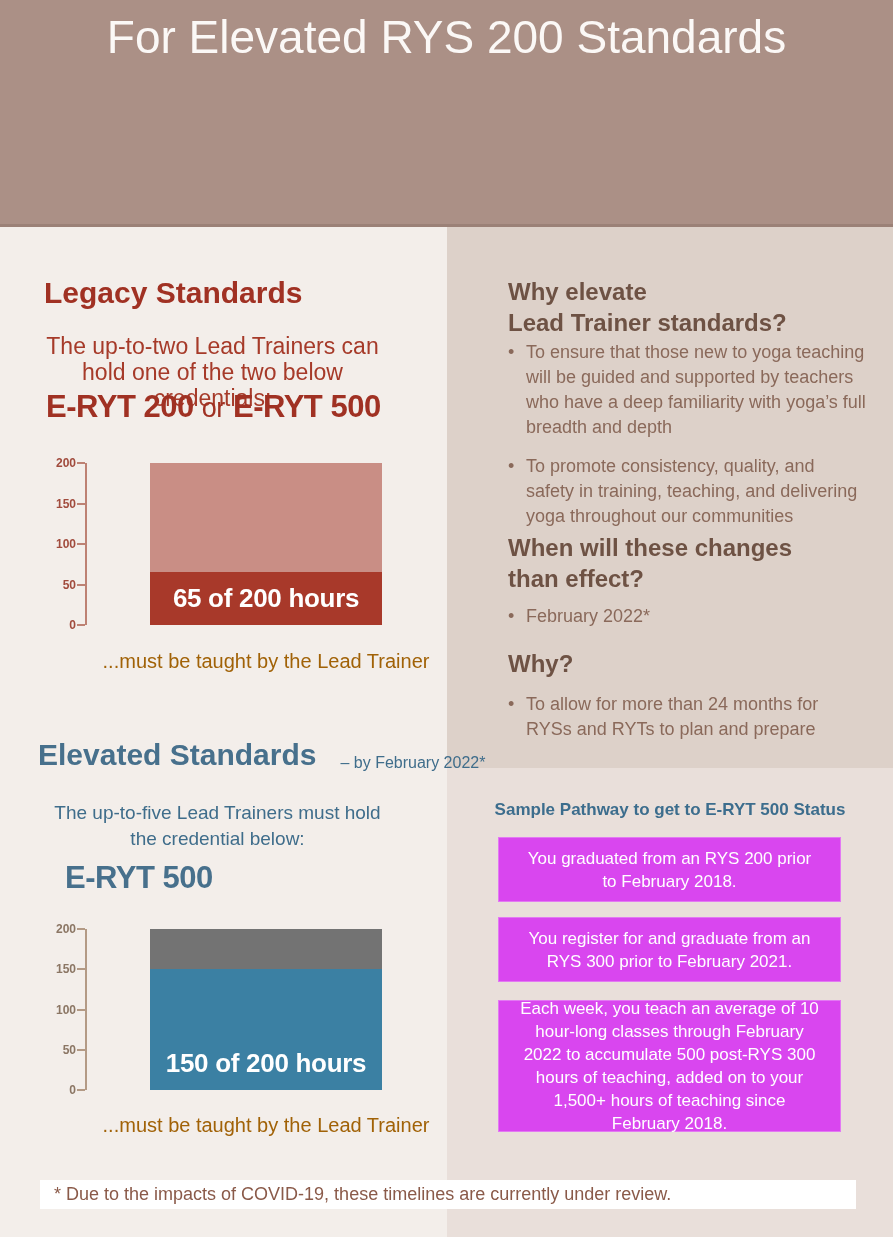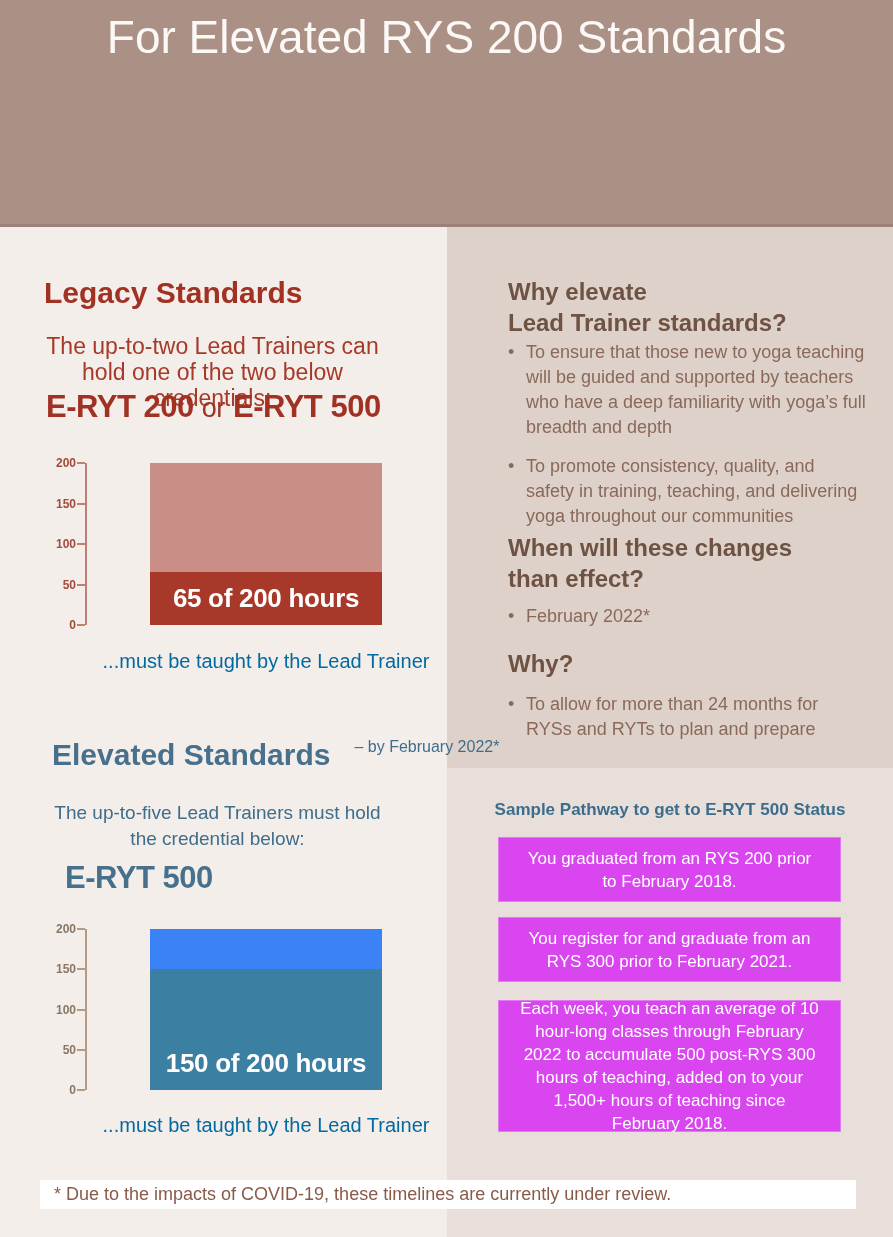--- a/index.html
+++ b/index.html
@@ -19,24 +19,24 @@
   .col-left {left:0;  top:227px;width:447px;height:1010px;background:#f3eeea;}
   .col-right{left:447px;top:227px;width:446px;height:1010px;background:#e9dfda;}
   .panel-why{left:447px;top:227px;width:446px;height:541px;background:#ddd1c9;}
 
   
   .lc-h      {left:44px; top:276px;font-size:30px;font-weight:700;color:#a03123;}
   .lc-intro  {left:45px; top:333px;width:335px;text-align:center;
               font-size:23px;line-height:26px;color:#a63a29;}
   .lc-cred   {left:46px; top:389px;font-size:31px;font-weight:700;color:#a03123;letter-spacing:-.5px;}
   .lc-cred .conj{font-size:27px;font-weight:400;}
-  .caption   {width:400px;text-align:center;font-size:20px;color:#0369a1;}
+  .caption   {width:400px;text-align:center;font-size:20px;color:#a16207;}
   .cap0{left:66px;top:650px;} .cap1{left:66px;top:1114px;}
 
-  .el-hrow   {left:52px; top:738px;display:flex;align-items:flex-start;}
+  .el-hrow   {left:38px; top:738px;display:flex;align-items:flex-end;}
   .el-h      {font-size:30px;font-weight:700;color:#47708c;}
   .el-note   {font-size:16px;color:#3f6d8b;margin-left:24px;}
   .el-intro  {left:50px; top:800px;width:335px;text-align:center;
               font-size:19px;line-height:26px;color:#3f6d8b;}
   .el-cred   {left:65px; top:860px;font-size:31px;font-weight:700;color:#47708c;letter-spacing:-.5px;}
 
   
   .chart{position:absolute;width:330px;}
   .chart0{left:55px;top:463px;height:162px;}
   .chart1{left:55px;top:929px;height:161px;}
@@ -125,21 +125,21 @@
         <span class="ytick-mark" style="bottom: calc(0% - 1px); background: rgb(179, 154, 133);"></span>
         <span class="ytick-label" style="bottom: 25%; color: rgb(139, 118, 100);">50</span>
         <span class="ytick-mark" style="bottom: calc(25% - 1px); background: rgb(179, 154, 133);"></span>
         <span class="ytick-label" style="bottom: 50%; color: rgb(139, 118, 100);">100</span>
         <span class="ytick-mark" style="bottom: calc(50% - 1px); background: rgb(179, 154, 133);"></span>
         <span class="ytick-label" style="bottom: 75%; color: rgb(139, 118, 100);">150</span>
         <span class="ytick-mark" style="bottom: calc(75% - 1px); background: rgb(179, 154, 133);"></span>
         <span class="ytick-label" style="bottom: 100%; color: rgb(139, 118, 100);">200</span>
         <span class="ytick-mark" style="bottom: calc(100% - 1px); background: rgb(179, 154, 133);"></span>
       </div>
-    <div class="bar-total" style="background: #3b82f6;">
+    <div class="bar-total" style="background: #737373;">
       <div class="bar-fill" style="height: 75%; background: rgb(59, 128, 163);"></div>
       <div class="bar-label">150 of 200 hours</div>
     </div>
   </div>
   <div class="abs caption cap1">...must be taught by the Lead Trainer</div>
 
   <div class="abs r-h why-h1">
     <div>Why elevate</div>
     <div>Lead Trainer standards?</div>
   </div>

